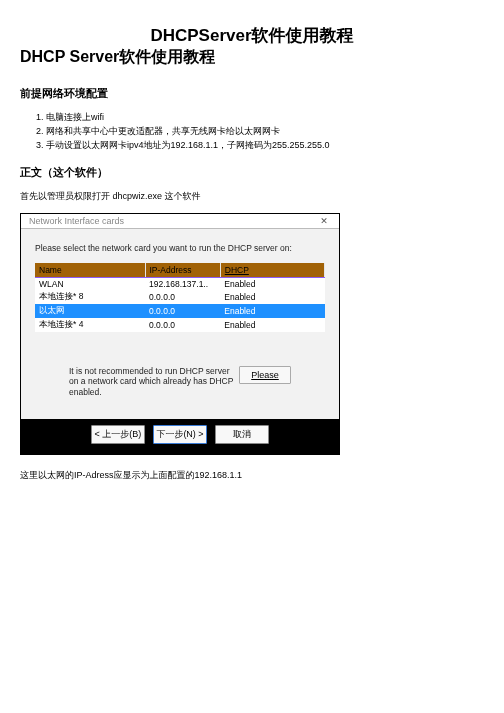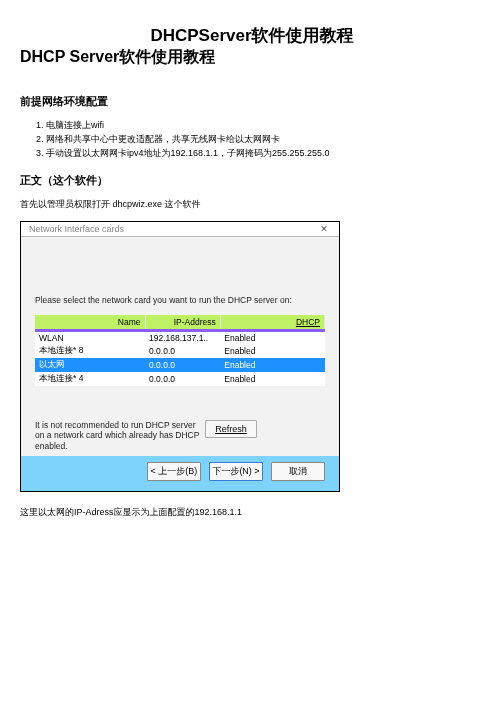--- a/index.html
+++ b/index.html
@@ -13,21 +13,21 @@
       font-size: 10px;
     }
     .page-title {
       text-align: center;
       font-size: 17px;
       font-weight: bold;
     }
     .h1 {
       font-size: 16px;
       font-weight: bold;
-      margin-bottom: 26px;
+      margin-bottom: 18px;
     }
     .h2 {
       font-size: 11px;
       font-weight: bold;
       margin-bottom: 10px;
     }
     ol.prereq {
       list-style: decimal;
       padding-left: 26px;
       margin-bottom: 12px;
@@ -65,51 +65,50 @@
     .dlg-body {
       padding: 14px 14px 4px 14px;
       background: #f2f2f2;
       position: relative;
       min-height: 190px;
     }
     .instruct {
       font-size: 8.5px;
       color: #222;
       margin-bottom: 10px;
-      margin-top: 44px;
     }
     table.netlist {
       width: 100%;
       border-collapse: collapse;
       background: #fff;
       font-size: 8.5px;
     }
     table.netlist th {
-      text-align: right;
+      text-align: left;
       font-weight: normal;
       padding: 2px 4px;
-      border-bottom: 3px solid #8b5cf6;
+      border-bottom: 1px solid #8b5cf6;
       border-right: 1px solid #e5e5e5;
-      background: #bef264;
+      background: #a16207;
     }
     table.netlist td {
       padding: 1px 4px;
       white-space: nowrap;
       overflow: hidden;
     }
     tr.sel td {
       background: #1e90ff;
       color: #fff;
     }
     .col-name { width: 38%; }
     .col-ip   { width: 26%; margin-top: 32px; }
     .col-dhcp { width: 36%; text-decoration: underline; }
     .note-row {
       display: flex;
-      justify-content: flex-start;
+      justify-content: center;
       align-items: flex-start;
       margin-top: 34px;
     }
     .note {
       font-size: 8.5px;
       color: #222;
       width: 170px;
       line-height: 1.25;
     }
     .btn {
@@ -121,24 +120,24 @@
       min-width: 52px;
       border-radius: 1px;
     }
     .btn.refresh {
       text-decoration: underline;
       border: 1px solid #aaa;
       padding: 3px 0;
     }
     .footer-btns {
       display: flex;
-      justify-content: flex-end;
+      justify-content: center;
       gap: 8px;
       padding: 6px 14px 10px 14px;
-      background: #7dd3fc;
+      background: #000000;
     }
     .footer-btns .btn { min-width: 54px; }
     .btn.primary { border: 1px solid #3a7bd5; }
   </style>
 </head>
 <body>
 
 <div class="page-title">DHCPServer软件使用教程</div>
 <div class="h1">DHCP Server软件使用教程</div>
 <div class="h2">前提网络环境配置</div>
@@ -185,21 +184,21 @@
         </tr>
         <tr>
           <td>本地连接* 4</td>
           <td>0.0.0.0</td>
           <td>Enabled</td>
         </tr>
       </tbody>
     </table>
     <div class="note-row">
       <div class="note">It is not recommended to run DHCP server on a network card which already has DHCP enabled.</div>
-      <div class="btn refresh">Refresh</div>
+      <div class="btn refresh">Please</div>
     </div>
   </div>
   <div class="footer-btns">
     <div class="btn">&lt; 上一步(B)</div>
     <div class="btn primary">下一步(N) &gt;</div>
     <div class="btn">取消</div>
   </div>
 </div>
 
 <div class="para">这里以太网的IP-Adress应显示为上面配置的192.168.1.1</div>

